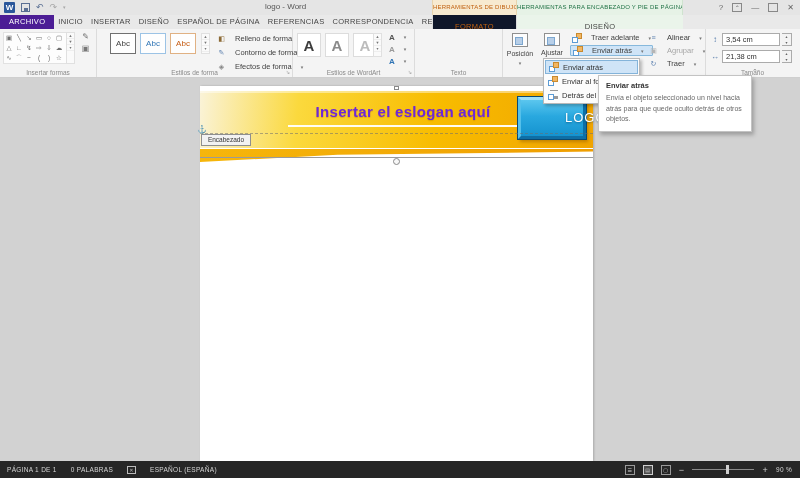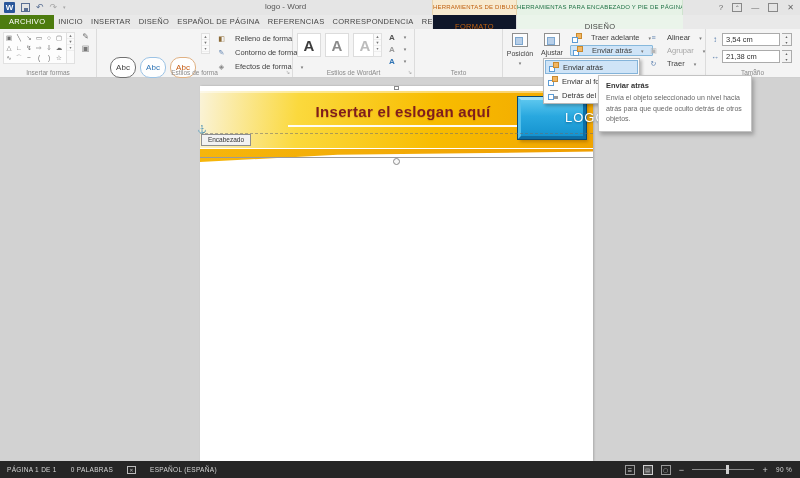--- a/index.html
+++ b/index.html
@@ -17,42 +17,42 @@
   .win-title { position:absolute; left:238px; top:2px; font-size:8px; color:#555;padding-left:27px; }
   .ctx-hdr { position:absolute; top:0; height:15px; font-size:6px; text-align:center; line-height:15px; letter-spacing:.2px; white-space:nowrap; overflow:hidden; }
   .ctx-hdr.orange { left:432px; width:85px; background:#f7ead0; color:#c0600f; border-left:1px solid #e8d4ae; border-right:1px solid #e8d4ae; }
   .ctx-hdr.green { left:517px; width:166px; background:#e6f2e6; color:#217346; border-right:1px solid #cfe3cf; }
   .win-ctrls { position:absolute; right:6px; top:1px; display:flex; gap:9px; align-items:center; height:13px; color:#666; font-size:8px; }
   .wc-box { width:10px; height:9px; border:1px solid #888; font-size:6px; line-height:8px; text-align:center; }
 
   
   .tabrow { position:absolute; left:0; top:15px; width:800px; height:14px; background:#e9e9e9; display:flex; }
   .tab { font-size:7.5px; line-height:14px; padding:0 4px; letter-spacing:.3px; color:#444; white-space:nowrap; }
-  .tab.file { background:#4d7c0f; color:#fff; padding:0 9px; }
+  .tab.file { background:#4c1d95; color:#fff; padding:0 9px; }
   .ctx-tab-wrap { position:absolute; top:15px; height:14px; text-align:center; }
   .ctx-tab-wrap.orange { left:432px; width:85px; background:#0f172a; border-left:1px solid #dcdcdc; border-right:1px solid #dcdcdc; }
   .ctx-tab-wrap.green { left:517px; width:166px; background:#eaf4ea; }
   .ctx-tab-wrap .tab { display:inline-block; padding:0; }
   .ctx-tab-wrap.orange .tab { color:#c0600f; }
 
   
   .ribbon { position:absolute; left:0; top:29px; width:800px; height:49px; background:#f4f4f4; border-bottom:1px solid #cfcfcf; }
   .grp { position:absolute; top:0; height:48px; border-right:1px solid #dcdcdc; }
   .grp-label { position:absolute; left:0; right:0; bottom:1px; text-align:center; font-size:6.5px; color:#8a8a8a; white-space:nowrap; }
   .launcher { position:absolute; right:2px; bottom:2px; font-size:5px; color:#999; }
   
   .shape-grid { position:absolute; left:3px; top:3px; width:64px; display:flex; flex-wrap:wrap; border:1px solid #e2e2e2; background:#fdfdfd; }
   .shape { width:10px; height:10px; font-size:6.5px; line-height:10px; text-align:center; color:#6f6f6f; }
   .mini-scroll { position:absolute; width:9px; display:flex; flex-direction:column; border:1px solid #e0e0e0; background:#fafafa; }
   .mini-scroll span { font-size:4px; line-height:5px; text-align:center; color:#777; border-bottom:1px solid #eee; }
   .side-btns { position:absolute; left:78px; top:3px; width:15px; display:flex; flex-direction:column; gap:3px; }
   .side-btns span { font-size:8px; color:#777; text-align:center; }
   
   .thumb-row { position:absolute; left:13px; top:4px; display:flex; gap:4px; }
-  .abc-thumb { width:26px; height:21px; border-radius:10px; background:#fefefe; font-size:8px; text-align:center; line-height:20px; color:#404040;margin-top:24px; }
+  .abc-thumb { width:26px; height:21px; border-radius:0; background:#fefefe; font-size:8px; text-align:center; line-height:20px; color:#404040; }
   .abc-thumb.t1 { border:1px solid #707070; }
   .abc-thumb.t2 { border:1px solid #9cc3e5; color:#2e74b5; }
   .abc-thumb.t3 { border:1px solid #e0b183; color:#c55a11; }
   .wa-thumb { width:24px; height:24px; border:1px solid #dcdcdc; background:#fff; font-size:15px; font-weight:bold; text-align:center; line-height:23px; }
   .wa1{color:#3d3d3d;} .wa2{color:#8a8a8a;} .wa3{color:#bcbcbc;}
   .btn-col { position:absolute; display:flex; flex-direction:column; gap:3px; }
   .rbtn { display:flex; align-items:center; gap:9px; font-size:7.5px; color:#3f3f3f; white-space:nowrap; height:11px; padding:0 2px; }
   .rbtn .bi { font-size:7px; width:9px; text-align:center; color:#8c6a35; }
   .rbtn .bi.blue { color:#5a7fae; }
   .rbtn .caret { font-size:5px; color:#777; }
@@ -86,21 +86,21 @@
   
   .tooltip { position:absolute; left:598px; top:75px; width:154px; background:#fff; border:1px solid #c3c3c3; box-shadow:2px 3px 4px rgba(0,0,0,.25); z-index:50; padding:5px 7px 6px; }
   .tt-title { font-size:7.5px; font-weight:bold; color:#333; margin-bottom:3px; }
   .tt-body { font-size:7px; color:#696969; line-height:1.5; }
 
   
   .workspace { position:absolute; left:0; top:79px; width:800px; height:382px; background:#d2d2d2; }
   .page { position:absolute; left:200px; top:7px; width:393px; height:375px; background:#fff; box-shadow:1px 0 2px rgba(0,0,0,.2); }
   .banner { position:absolute; left:0; top:5px; width:393px; height:57px; background:linear-gradient(95deg,#faf3d8 0%,#fbd93d 25%,#f8bc00 60%,#f0a400 100%); box-shadow:inset 0 2px 0 rgba(255,255,255,.45); }
   .wedge { position:absolute; left:0; top:63px; width:393px; height:13px; background:linear-gradient(95deg,#f6b60b,#ef9e00); clip-path:polygon(0 0,100% 0,100% 20%,35% 45%,0 100%); }
-  .slogan { position:absolute; left:88px; top:17px; width:230px; text-align:center; color:#7f1d1d; font-weight:bold; font-size:15px; letter-spacing:.3px; border-bottom:2px solid rgba(255,255,255,.95); padding-bottom:5px; text-shadow:0 1px 1px rgba(190,130,0,.45); }
+  .slogan { position:absolute; left:88px; top:17px; width:230px; text-align:center; color:#6d28d9; font-weight:bold; font-size:15px; letter-spacing:.3px; border-bottom:2px solid rgba(255,255,255,.95); padding-bottom:5px; text-shadow:0 1px 1px rgba(190,130,0,.45); }
   .logo-btn { position:absolute; left:318px; top:11px; width:68px; height:42px; background:linear-gradient(180deg,#5bc6ee 0%,#29a8df 45%,#1593cf 100%); border:3px solid; border-color:#9fe0f7 #0e6fa6 #0e6fa6 #55c0ea; box-shadow:0 0 0 1px #0a4a73,2px 3px 3px rgba(120,70,0,.4); text-align:center; }
   .logo-btn span { color:#fff; font-weight:normal; font-size:13px; letter-spacing:1px; line-height:36px; text-shadow:0 1px 2px rgba(0,60,100,.5);padding-left:44px; }
   .dashed-line { position:absolute; left:0; top:47px; width:393px; border-top:1px dashed rgba(110,110,110,.55); }
   .header-tag { position:absolute; left:1px; top:48px; width:50px; height:12px; background:#f2f2f2; border:1px solid #8f8f8f; font-size:6.5px; color:#333; text-align:center; line-height:10px; }
   .sel-line { position:absolute; left:0; top:71px; width:393px; border-top:1px solid #9a9a9a; }
   .rot-handle { position:absolute; left:193px; top:72px; width:7px; height:7px; border:1px solid #8a8a8a; border-radius:50%; background:#f8f8f8; }
   .top-handle { position:absolute; left:194px; top:0; width:5px; height:4px; background:#fff; border:1px solid #8a8a8a; }
   .anchor { position:absolute; left:-3px; top:39px; font-size:8px; color:#667; }
 
   

